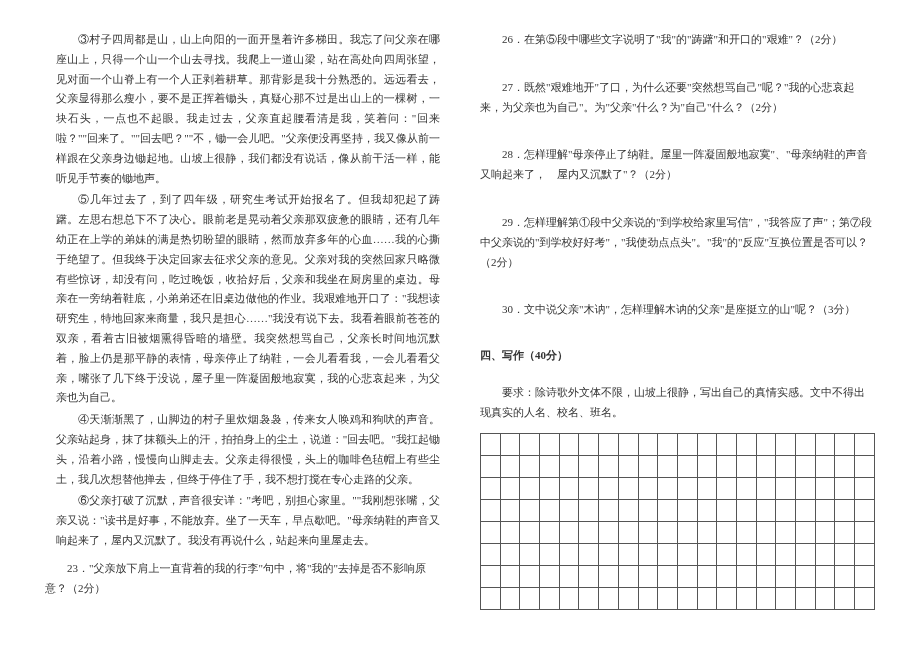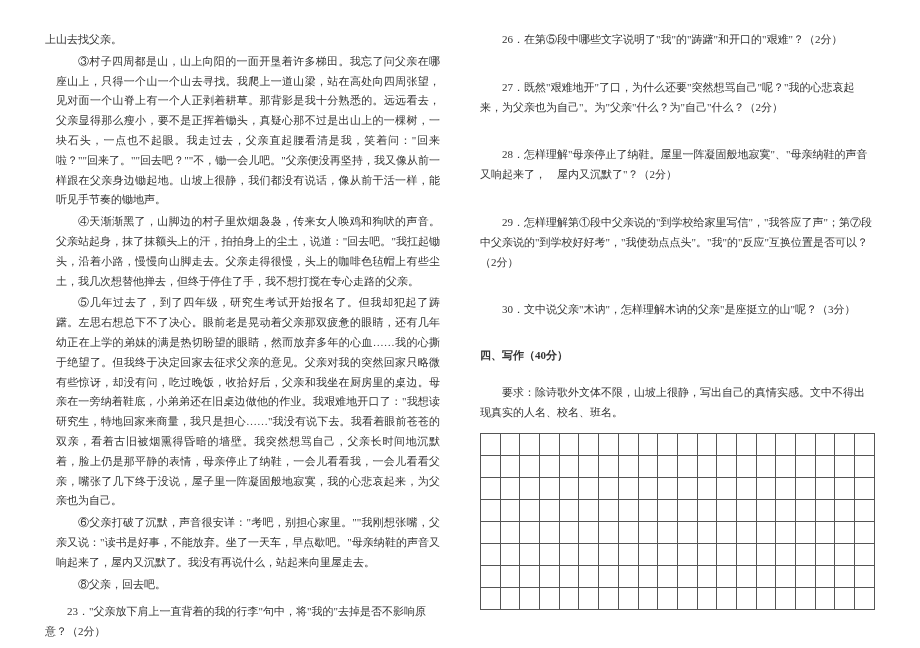--- a/index.html
+++ b/index.html
@@ -53,26 +53,24 @@
     border: 1px solid #555;
     height: 22px;
     width: 5%;
   }
   .u { text-decoration: underline; }
 </style>
 </head>
 <body>
 
 <div class="col">
-  <div class="para">上山去找父亲。</div>
   <div class="para indent">③村子四周都是山，山上向阳的一面开垦着许多梯田。我忘了问父亲在哪座山上，只得一个山一个山去寻找。我爬上一道山梁，站在高处向四周张望，见对面一个山脊上有一个人正剥着耕草。那背影是我十分熟悉的。远远看去，父亲显得那么瘦小，要不是正挥着锄头，真疑心那不过是出山上的一棵树，一块石头，一点也不起眼。我走过去，父亲直起腰看清是我，笑着问："回来啦？""回来了。""回去吧？""不，锄一会儿吧。"父亲便没再坚持，我又像从前一样跟在父亲身边锄起地。山坡上很静，我们都没有说话，像从前干活一样，能听见手节奏的锄地声。</div>
+  <div class="para indent">⑤几年过去了，到了四年级，研究生考试开始报名了。但我却犯起了踌躇。左思右想总下不了决心。眼前老是晃动着父亲那双疲惫的眼睛，还有几年幼正在上学的弟妹的满是热切盼望的眼睛，然而放弃多年的心血……我的心撕于绝望了。但我终于决定回家去征求父亲的意见。父亲对我的突然回家只略微有些惊讶，却没有问，吃过晚饭，收拾好后，父亲和我坐在厨房里的桌边。母亲在一旁纳着鞋底，小弟弟还在旧桌边做他的作业。我艰难地开口了："我想读研究生，特地回家来商量，我只是担心……"我没有说下去。我看着眼前苍苍的双亲，看着古旧被烟熏得昏暗的墙壁。我突然想骂自己，父亲长时间地沉默着，脸上仍是那平静的表情，母亲停止了纳鞋，一会儿看看我，一会儿看看父亲，嘴张了几下终于没说，屋子里一阵凝固般地寂寞，我的心悲哀起来，为父亲也为自己。</div>
   <div class="para indent">④天渐渐黑了，山脚边的村子里炊烟袅袅，传来女人唤鸡和狗吠的声音。父亲站起身，抹了抹额头上的汗，拍拍身上的尘土，说道："回去吧。"我扛起锄头，沿着小路，慢慢向山脚走去。父亲走得很慢，头上的咖啡色毡帽上有些尘土，我几次想替他掸去，但终于停住了手，我不想打搅在专心走路的父亲。</div>
-  <div class="para indent">⑤几年过去了，到了四年级，研究生考试开始报名了。但我却犯起了踌躇。左思右想总下不了决心。眼前老是晃动着父亲那双疲惫的眼睛，还有几年幼正在上学的弟妹的满是热切盼望的眼睛，然而放弃多年的心血……我的心撕于绝望了。但我终于决定回家去征求父亲的意见。父亲对我的突然回家只略微有些惊讶，却没有问，吃过晚饭，收拾好后，父亲和我坐在厨房里的桌边。母亲在一旁纳着鞋底，小弟弟还在旧桌边做他的作业。我艰难地开口了："我想读研究生，特地回家来商量，我只是担心……"我没有说下去。我看着眼前苍苍的双亲，看着古旧被烟熏得昏暗的墙壁。我突然想骂自己，父亲长时间地沉默着，脸上仍是那平静的表情，母亲停止了纳鞋，一会儿看看我，一会儿看看父亲，嘴张了几下终于没说，屋子里一阵凝固般地寂寞，我的心悲哀起来，为父亲也为自己。</div>
   <div class="para indent">⑥父亲打破了沉默，声音很安详："考吧，别担心家里。""我刚想张嘴，父亲又说："读书是好事，不能放弃。坐了一天车，早点歇吧。"母亲纳鞋的声音又响起来了，屋内又沉默了。我没有再说什么，站起来向里屋走去。</div>
-  <div class="para indent">⑧父亲，回去吧。</div>
   <div class="q">23．"父亲放下肩上一直背着的我的行李"句中，将"我的"去掉是否不影响原意？（2分）</div>
 
 </div>
 
 <div class="col">
   <div class="q" style="margin-top:0">26．在第⑤段中哪些文字说明了"我"的"踌躇"和开口的"艰难"？（2分）</div>
   <div class="q">27．既然"艰难地开"了口，为什么还要"突然想骂自己"呢？"我的心悲哀起来，为父亲也为自己"。为"父亲"什么？为"自己"什么？（2分）</div>
   <div class="q">28．怎样理解"母亲停止了纳鞋。屋里一阵凝固般地寂寞"、"母亲纳鞋的声音又响起来了，　屋内又沉默了"？（2分）</div>
   <div class="q">29．怎样理解第①段中父亲说的"到学校给家里写信"，"我答应了声"；第⑦段中父亲说的"到学校好好考"，"我使劲点点头"。"我"的"反应"互换位置是否可以？　（2分）</div>
   <div class="q tight">30．文中说父亲"木讷"，怎样理解木讷的父亲"是座挺立的山"呢？（3分）</div>

